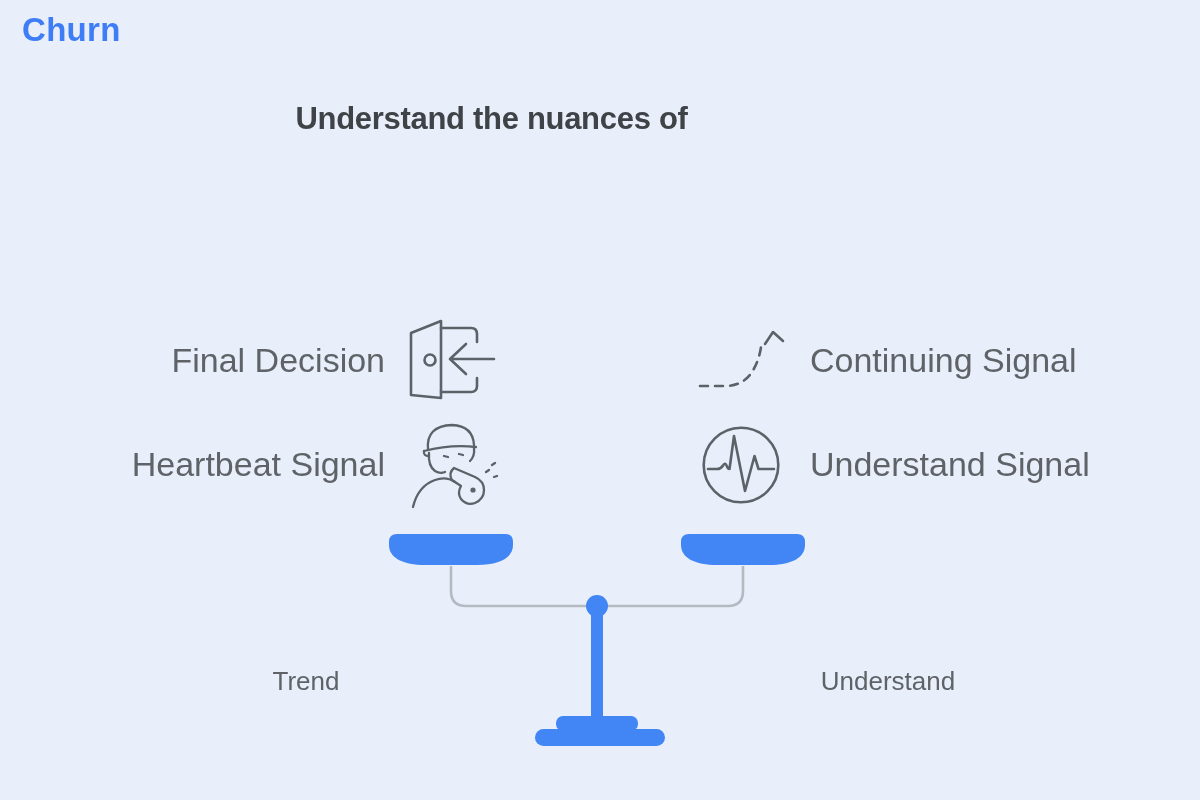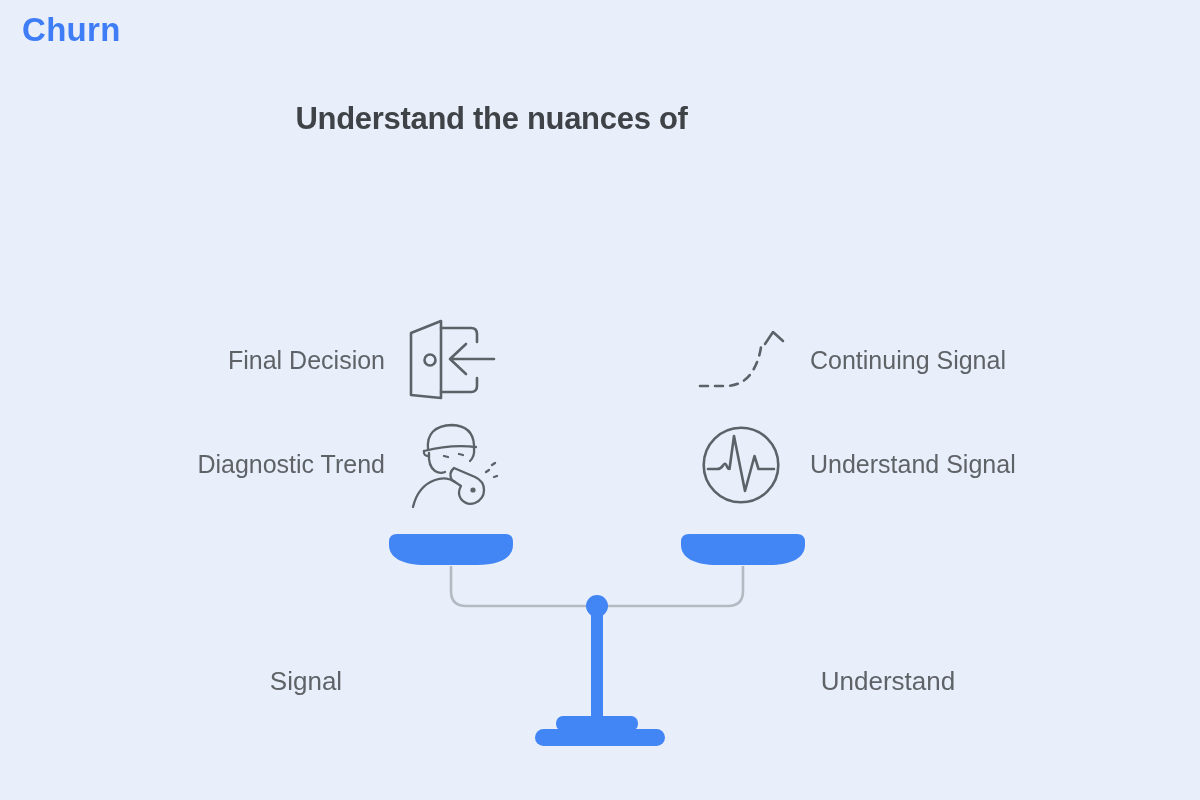--- a/index.html
+++ b/index.html
@@ -16,21 +16,21 @@
     color:#3e7df5;letter-spacing:0.3px;
   }
   .title{
     top:98px;left:0;width:983px;
     text-align:center;
     font-size:31px;line-height:42px;
     font-weight:bold;color:#3f4347;
     letter-spacing:-0.3px;
   }
   .item-label{
-    font-size:25px;color:#5f6368;line-height:30px;white-space:nowrap;
+    font-size:34px;color:#5f6368;line-height:30px;white-space:nowrap;
   }
   .lbl-final{top:345px;right:815px;text-align:right;}
   .lbl-diagnostic{top:449px;right:815px;text-align:right;}
   .lbl-trend{top:345px;left:810px;}
   .lbl-heartbeat{top:449px;left:810px;}
   .pan-label{
     font-size:26px;color:#5f6368;line-height:30px;
     width:160px;text-align:center;top:666px;
   }
   .pan-label-left{left:226px;}
@@ -44,21 +44,21 @@
 </head>
 <body>
 
 <div class="abs logo">Churn</div>
 
 <div class="abs title">
   <div>Understand the nuances of</div>
 </div>
 
 <div class="abs item-label lbl-final">Final Decision</div>
-<div class="abs item-label lbl-diagnostic">Diagnostic Trend</div>
+<div class="abs item-label lbl-diagnostic">Heartbeat Signal</div>
 
 <div class="abs item-label lbl-trend">Continuing Signal</div>
 <div class="abs item-label lbl-heartbeat">Understand Signal</div>
 
 <svg class="abs icon-door" width="92" height="90" viewBox="0 0 92 90" fill="none" stroke="#5c6268" stroke-width="2.6" stroke-linecap="round" stroke-linejoin="round">
   <path d="M36 13 H66 Q72 13 72 19 V27"></path>
   <path d="M36 77 H66 Q72 77 72 71 V63"></path>
   <path d="M36 6 L36 83 L6 80 L6 18 Z"></path>
   <circle cx="25" cy="45" r="5.5"></circle>
   <path d="M89 44 H47 M61 29 L45 44 L61 59"></path>
@@ -90,14 +90,14 @@
 <svg class="abs scale-svg" width="1200" height="800" viewBox="0 0 1200 800">
   <path d="M451 566 V591 Q451 606 466 606 H728 Q743 606 743 591 V566" fill="none" stroke="#b4bac1" stroke-width="2.6"></path>
   <path d="M389 542 Q389 534 397 534 H505 Q513 534 513 542 V545 C513 558 499 565 477 565 H425 C403 565 389 558 389 545 Z" fill="#4285f4"></path>
   <path d="M681 542 Q681 534 689 534 H797 Q805 534 805 542 V545 C805 558 791 565 769 565 H717 C695 565 681 558 681 545 Z" fill="#4285f4"></path>
   <circle cx="597" cy="606" r="11" fill="#4285f4"></circle>
   <rect x="591" y="606" width="12" height="112" rx="2" fill="#4285f4"></rect>
   <rect x="556" y="716" width="82" height="15" rx="7" fill="#4285f4"></rect>
   <rect x="535" y="729" width="130" height="17" rx="8.5" fill="#4285f4"></rect>
 </svg>
 
-<div class="abs pan-label pan-label-left">Signal</div>
+<div class="abs pan-label pan-label-left">Trend</div>
 <div class="abs pan-label pan-label-right">Understand</div>
 
 </body></html>

